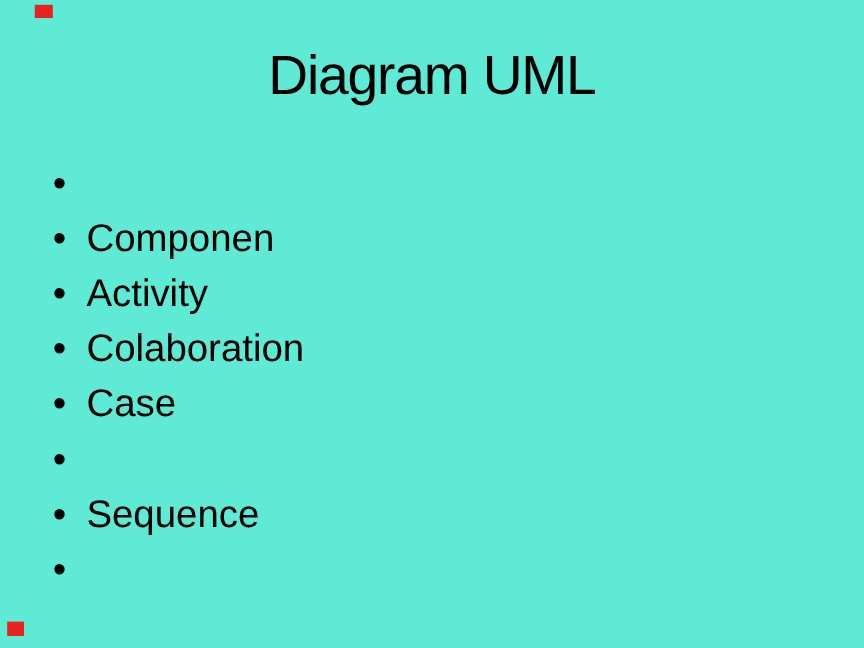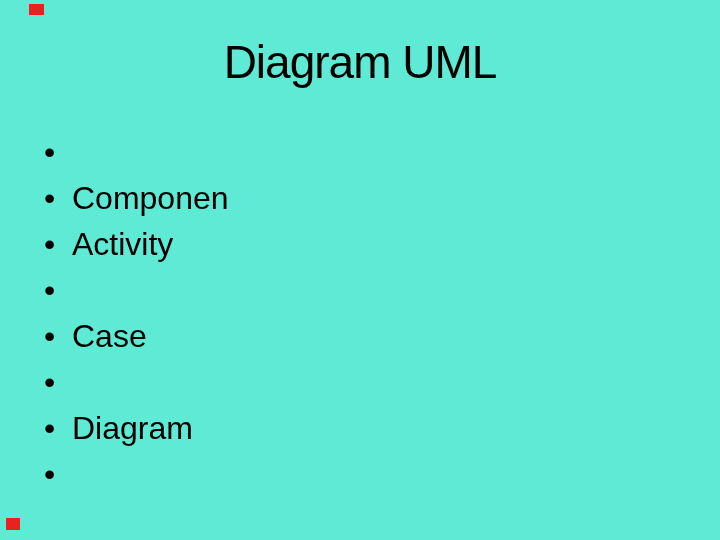--- a/index.html
+++ b/index.html
@@ -70,30 +70,31 @@
     <div class="bullet-row">
       <span class="dot">•</span>
       <span class="label">Componen</span>
     </div>
     <div class="bullet-row">
       <span class="dot">•</span>
       <span class="label">Activity</span>
     </div>
     <div class="bullet-row">
       <span class="dot">•</span>
+      <span class="label">Colaboration</span>
     </div>
     <div class="bullet-row">
       <span class="dot">•</span>
       <span class="label">Case</span>
     </div>
     <div class="bullet-row">
       <span class="dot">•</span>
     </div>
     <div class="bullet-row">
       <span class="dot">•</span>
-      <span class="label">Diagram</span>
+      <span class="label">Sequence</span>
     </div>
     <div class="bullet-row">
       <span class="dot">•</span>
     </div>
   </div>
 
 </div>
 
 </body></html>

